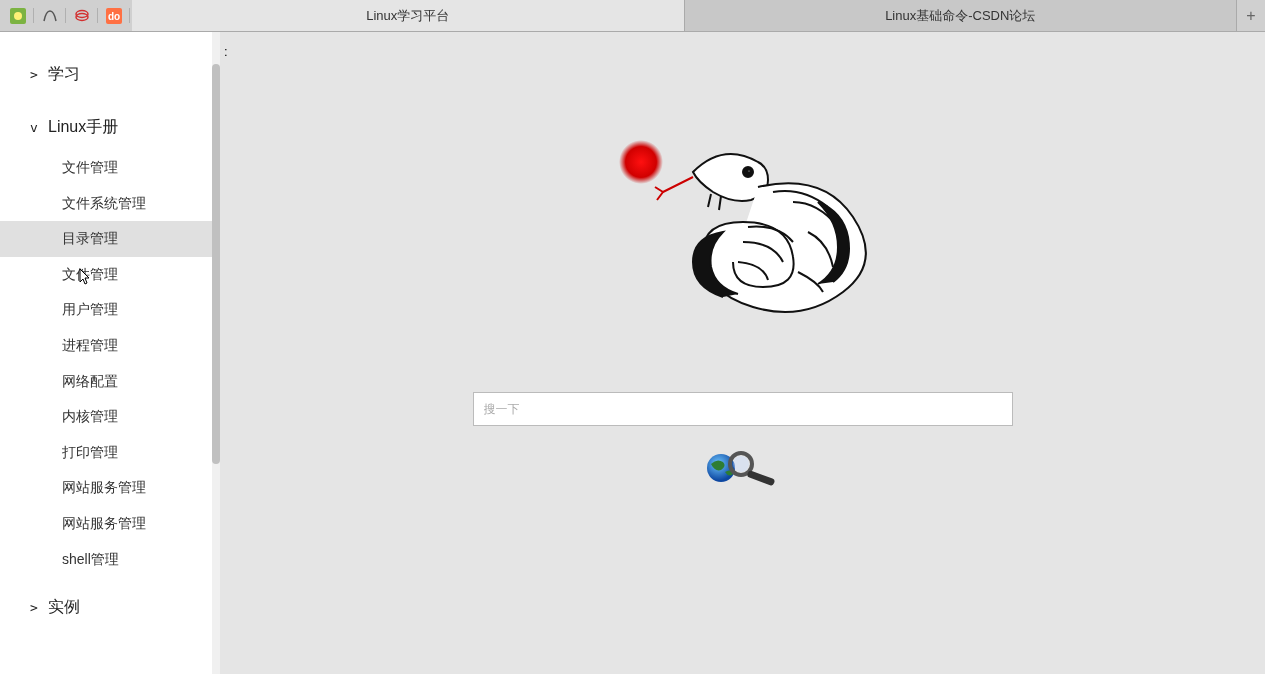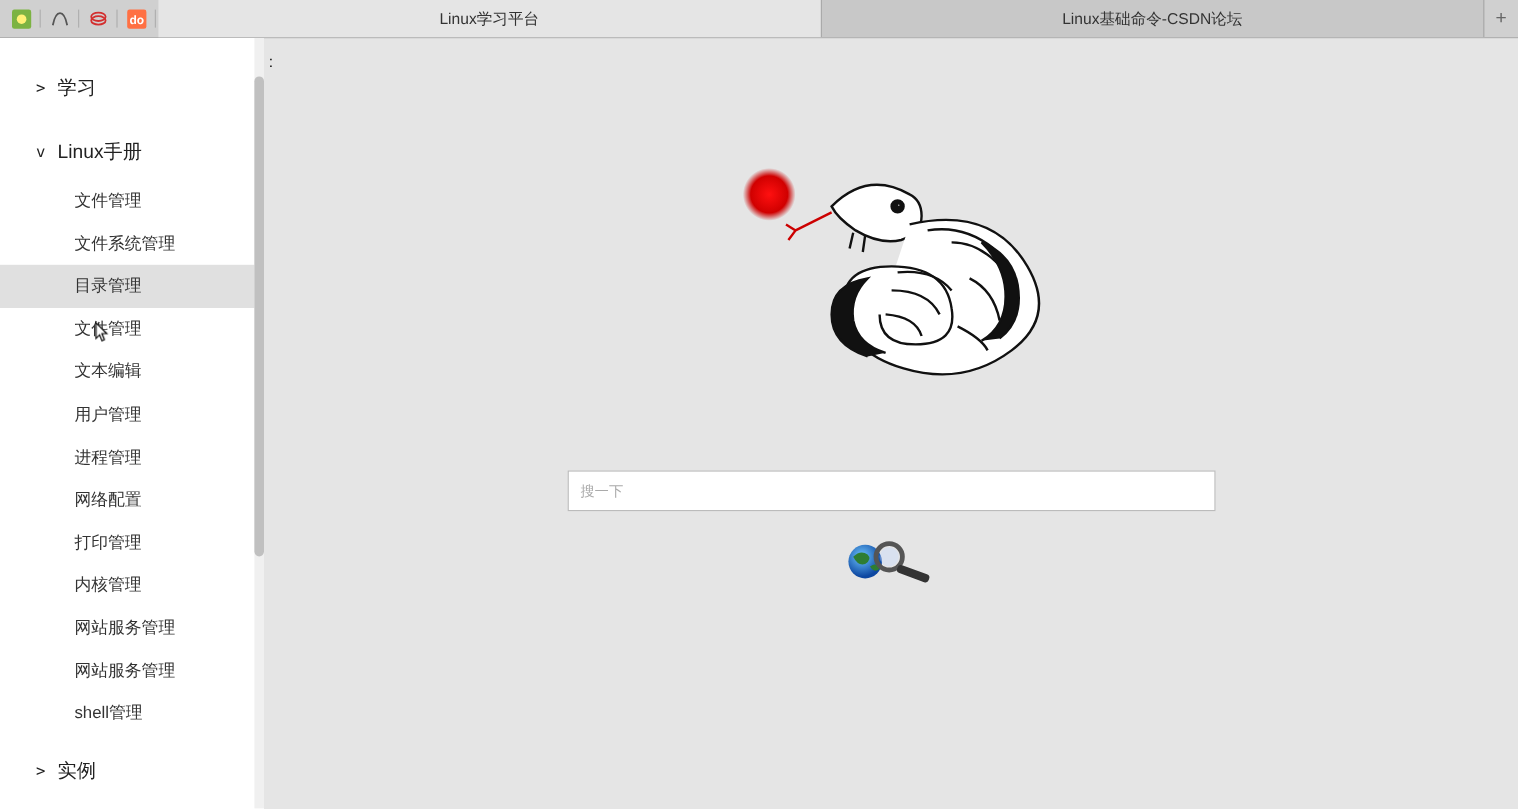--- a/index.html
+++ b/index.html
@@ -99,26 +99,25 @@
         <div class="nav-section">
           <div class="nav-header">
             <span class="nav-arrow">v</span>
             <span>Linux手册</span>
           </div>
           <div class="nav-sub">
             <div class="nav-item">文件管理</div>
             <div class="nav-item">文件系统管理</div>
             <div class="nav-item hovered">目录管理</div>
             <div class="nav-item cursor-on">文件管理</div>
-            <div class="nav-item">文本编辑</div>
             <div class="nav-item">用户管理</div>
             <div class="nav-item">进程管理</div>
             <div class="nav-item">网络配置</div>
+            <div class="nav-item">内核管理</div>
             <div class="nav-item">打印管理</div>
-            <div class="nav-item">内核管理</div>
             <div class="nav-item">网站服务管理</div>
             <div class="nav-item">网站服务管理</div>
             <div class="nav-item">shell管理</div>
           </div>
         </div>
         <div class="nav-section">
           <div class="nav-header">
             <span class="nav-arrow">&gt;</span>
             <span>实例</span>
           </div>

